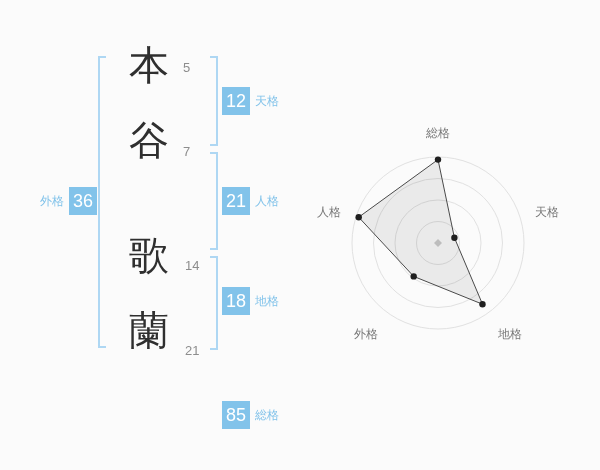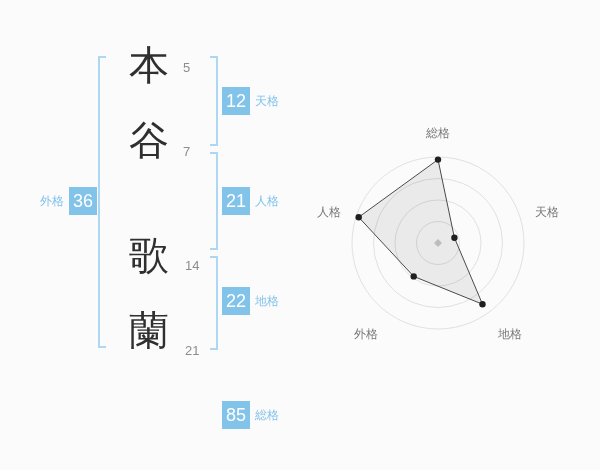--- a/index.html
+++ b/index.html
@@ -86,21 +86,21 @@
   </div>
   <div class="badge" style="left:222px;top:87px">
     <span class="badge-num">12</span>
     <span class="badge-label">天格</span>
   </div>
   <div class="badge" style="left:222px;top:187px">
     <span class="badge-num">21</span>
     <span class="badge-label">人格</span>
   </div>
   <div class="badge" style="left:222px;top:287px">
-    <span class="badge-num">22</span>
+    <span class="badge-num">18</span>
     <span class="badge-label">地格</span>
   </div>
   <div class="badge" style="left:222px;top:401px">
     <span class="badge-num">85</span>
     <span class="badge-label">総格</span>
   </div>
 
   <div class="radar-wrap">
     <svg id="radar" width="300" height="310" viewBox="0 0 300 310">
         <circle class="ring" cx="148" cy="150" r="86.0"></circle>

